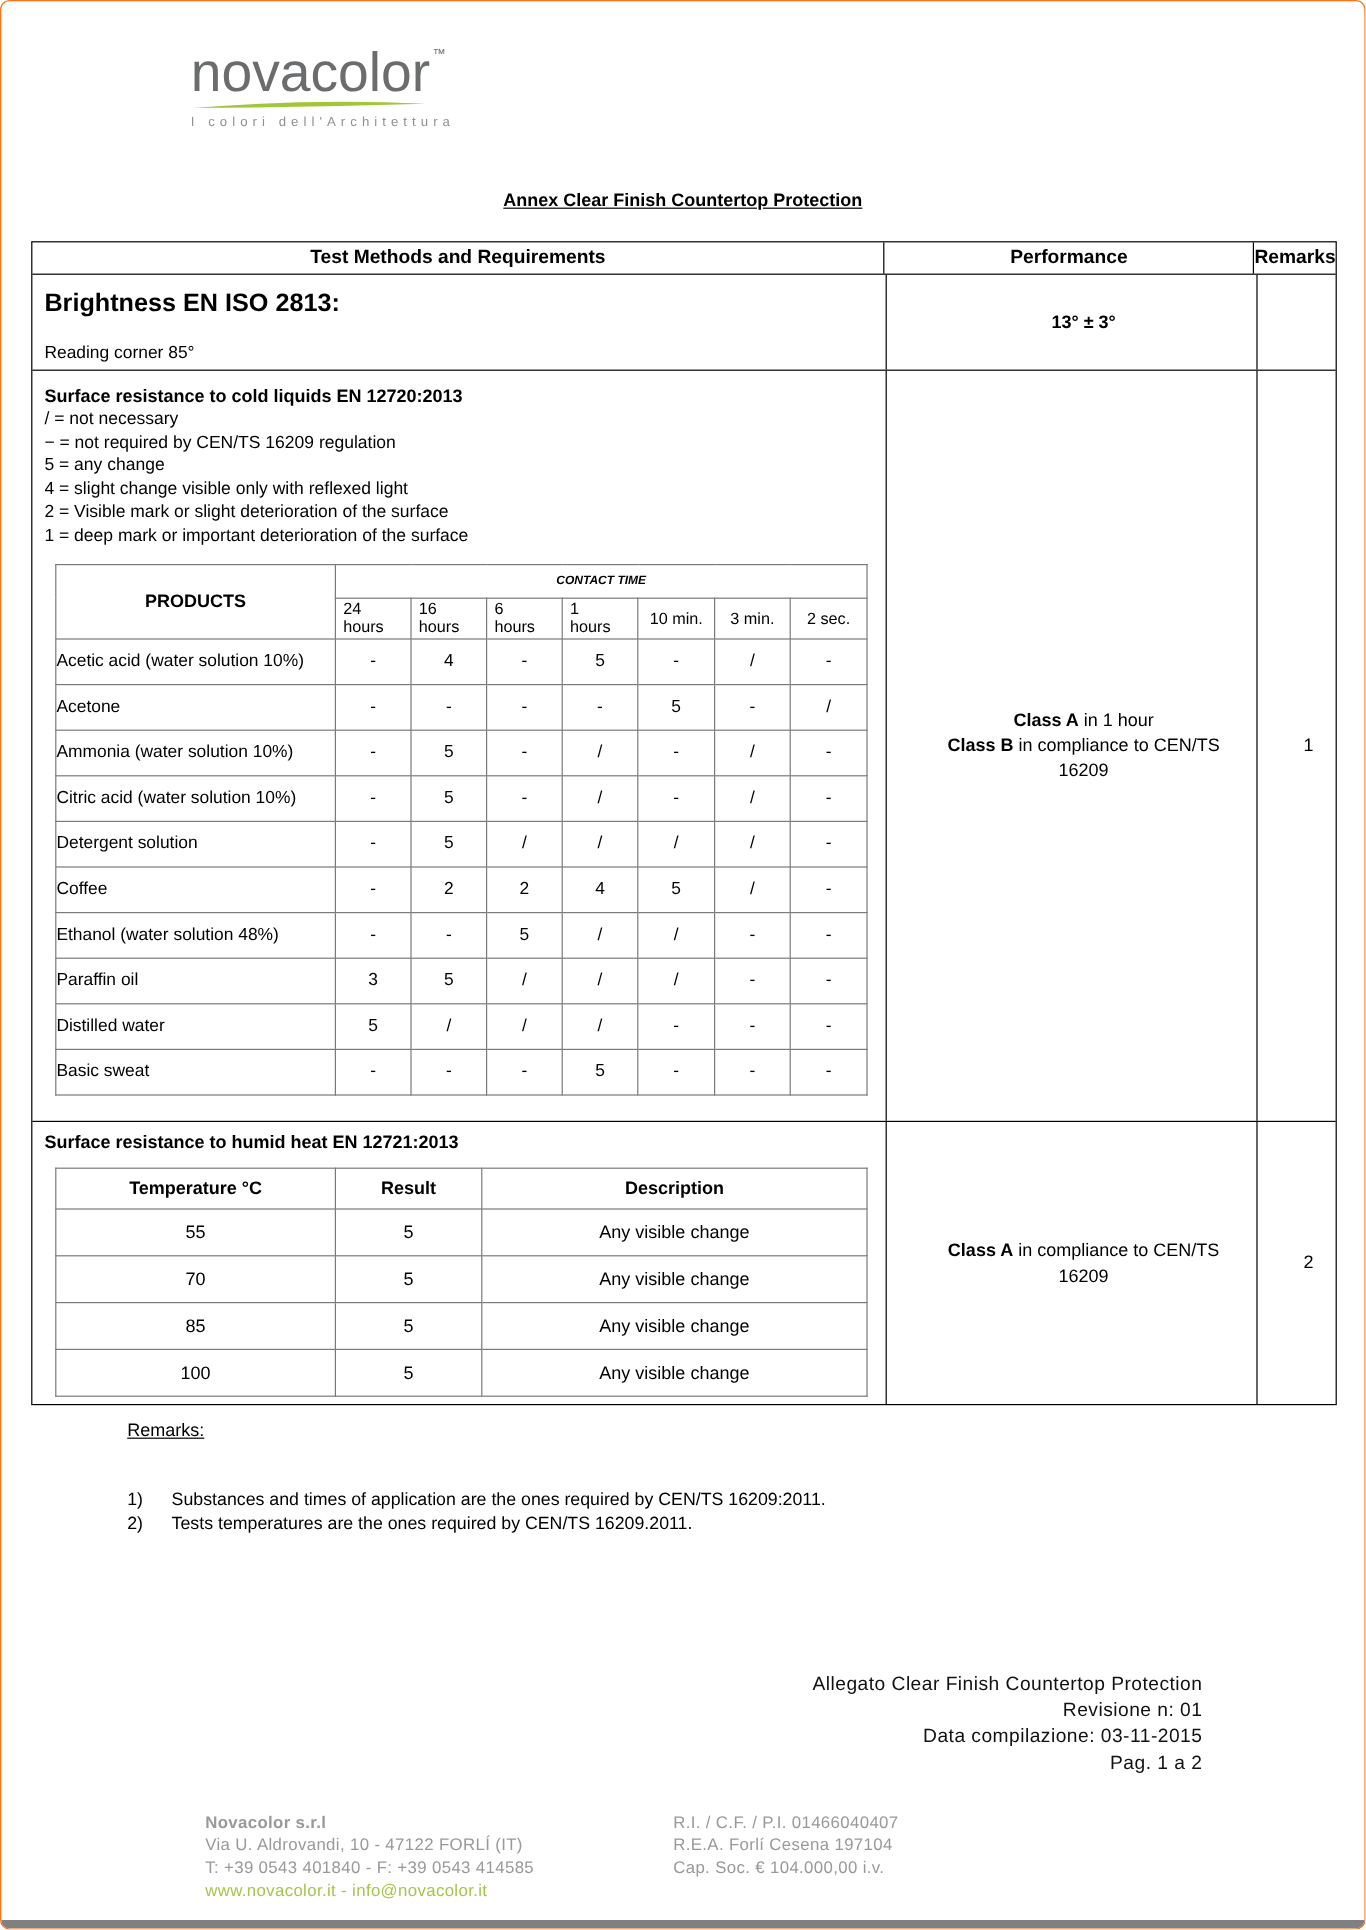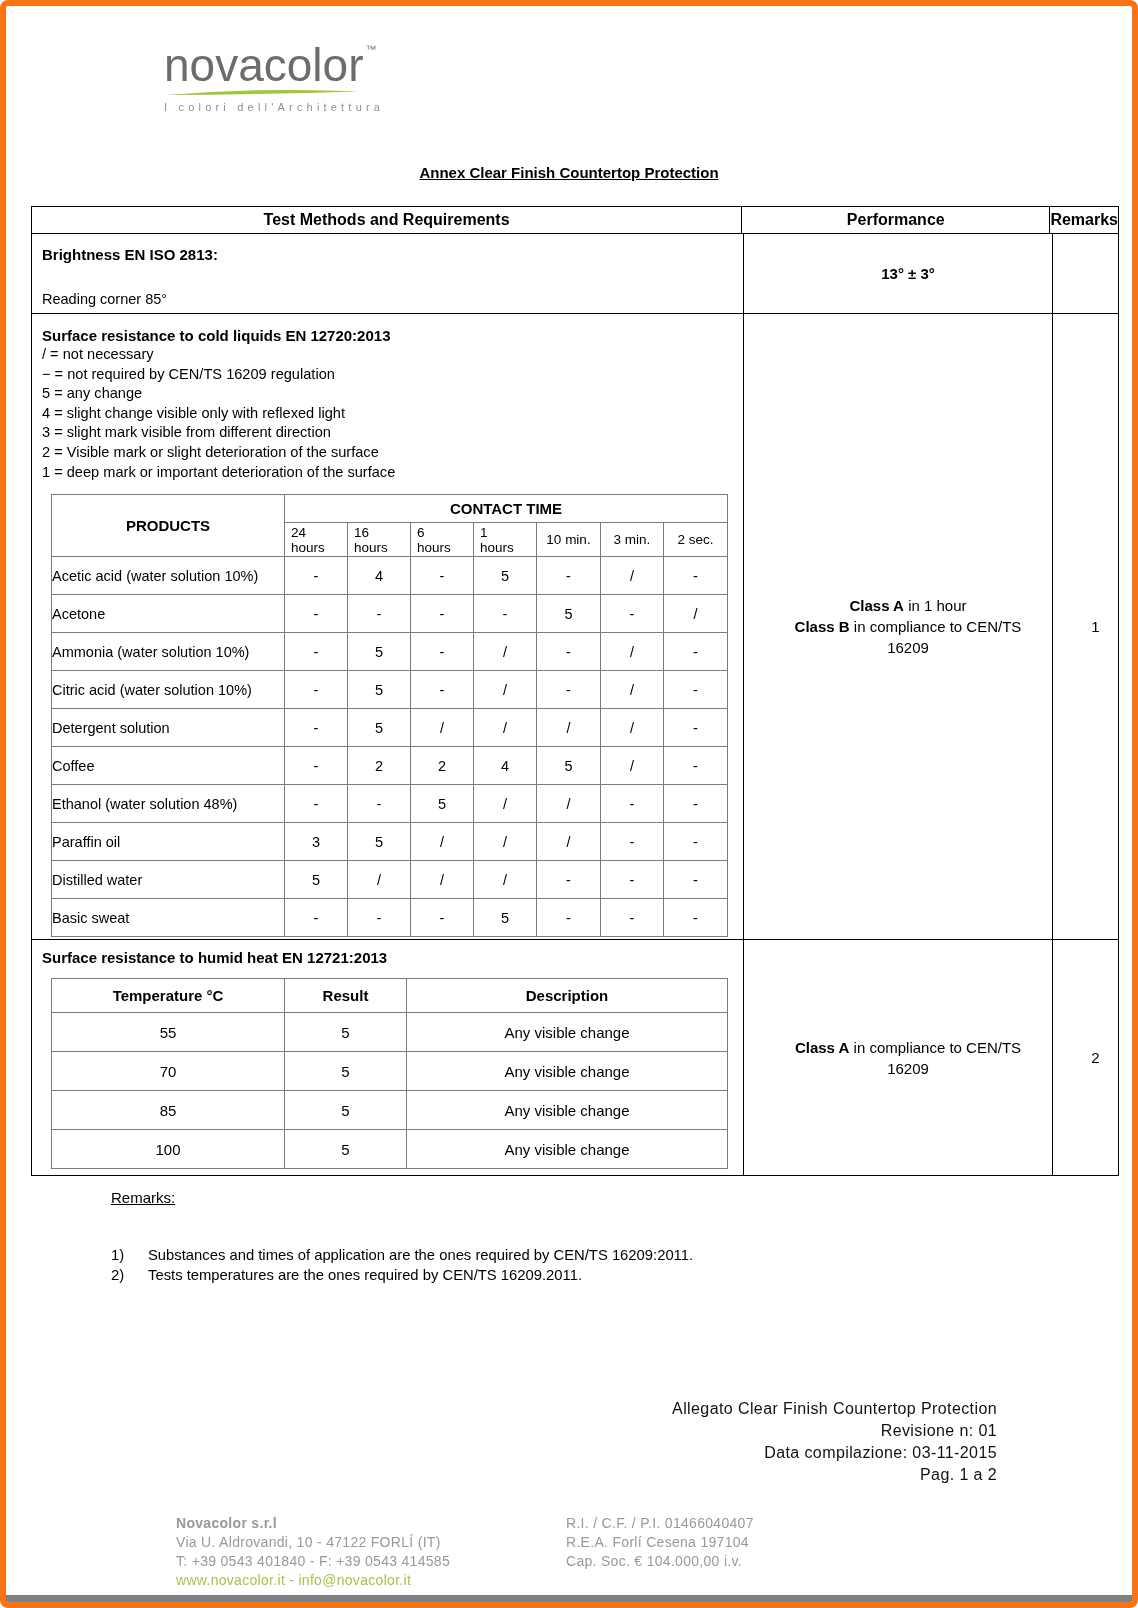--- a/index.html
+++ b/index.html
@@ -1,19 +1,19 @@
 <!DOCTYPE html>
 <html><head>
 <meta charset="utf-8">
 <style>
   html,body { margin:0; padding:0; background:#fff; }
   .page {
     position:relative; width:1138px; height:1608px; background:#fff;
     font-family:"Liberation Sans", sans-serif; color:#000;
-    border:6px solid #f97316; border-radius:8px; box-sizing:border-box; overflow:hidden;
+    border:1px solid #f97316; border-radius:8px; box-sizing:border-box; overflow:hidden;
   }
   
   .logo { position:absolute; left:158px; top:32px; }
   .logo-line { white-space:nowrap; }
   .logo-text { font-size:46px; color:#6b6c6e; letter-spacing:0px; }
   .logo-tm { font-size:11px; color:#6b6c6e; vertical-align:28px; margin-left:2px; }
   .swoosh { margin-top:-6px; line-height:0; }
   .tagline { font-size:11px; letter-spacing:4.2px; color:#8f9092; margin-top:3px; white-space:nowrap; }
   
   .doc-title { position:absolute; top:158px; left:0; width:100%; text-align:center;
@@ -24,34 +24,34 @@
   .mrow:first-child { border-top:none; }
   .c1 { width:711px; box-sizing:border-box; }
   .c2 { width:309px; box-sizing:border-box; border-left:1px solid #000; }
   .c3 { flex:1; box-sizing:border-box; border-left:1px solid #000; }
   .hrow { height:26px; }
   .hrow .c1,.hrow .c2,.hrow .c3 { display:flex; align-items:center; justify-content:center;
     font-weight:bold; font-size:16px; }
   
   .brow { height:79px; }
   .b-left { padding:12px 10px 6px 10px; display:flex; flex-direction:column; justify-content:space-between; }
-  .b-title { font-weight:bold; font-size:15px; }
+  .b-title { font-weight:bold; font-size:21px; }
   .b-sub { font-size:14.5px; }
   .center-cell { display:flex; align-items:center; justify-content:center;padding-left:20px; }
   .perf-strong { font-weight:bold; font-size:15px; }
   
   .crow { height:625px; }
   .cold-left { padding:13px 10px 0 10px; }
   .sec-title { font-weight:bold; font-size:15px; margin-bottom:1px; }
   .legend div { font-size:14.6px; line-height:19.6px; }
   table.itable { border-collapse:collapse; table-layout:fixed; margin:12px 0 0 9px; }
   table.itable th, table.itable td { border:1px solid #7a7a7a; padding:0; }
   .ptable { width:676px; font-size:14.5px; }
   .th-products { font-weight:bold; font-size:15px; text-align:center; }
-  .th-contact { font-weight:bold; font-size:15px; height:27px; }
+  .th-contact { font-weight:bold; font-size:10px; height:27px;font-style:italic; }
   .th-time { font-weight:normal; font-size:13.5px; height:33px; vertical-align:middle; }
   .th-time.tl { text-align:left; padding-left:6px; white-space:pre-line; line-height:15px; }
   .th-time.cc { text-align:center; }
   .prow-i td { height:37px; }
   .prod { text-align:left; padding-left:8px; font-size:14.5px; }
   .val { text-align:center; font-size:14.5px; }
   .perf-wrap { max-width:255px; text-align:center; font-size:15px; line-height:21px; }
   .remark-num { font-size:15px; }
   
   .hhrow { height:235px; }
@@ -115,21 +115,20 @@
     </div>
 
     <div class="mrow crow">
       <div class="c1 cold-left">
         <div class="sec-title">Surface resistance to cold liquids EN 12720:2013</div>
         <div class="legend">
           <div>/ = not necessary</div>
           <div>− = not required by CEN/TS 16209 regulation</div>
           <div>5 = any change</div>
           <div>4 = slight change visible only with reflexed light</div>
-          <div>3 = slight mark visible from different direction</div>
           <div>2 = Visible mark or slight deterioration of the surface</div>
           <div>1 = deep mark or important deterioration of the surface</div>
         </div>
 
         <table class="itable ptable">
           <colgroup>
             <col style="width:233px">
               <col style="width:63px">
               <col style="width:63px">
               <col style="width:63px">

